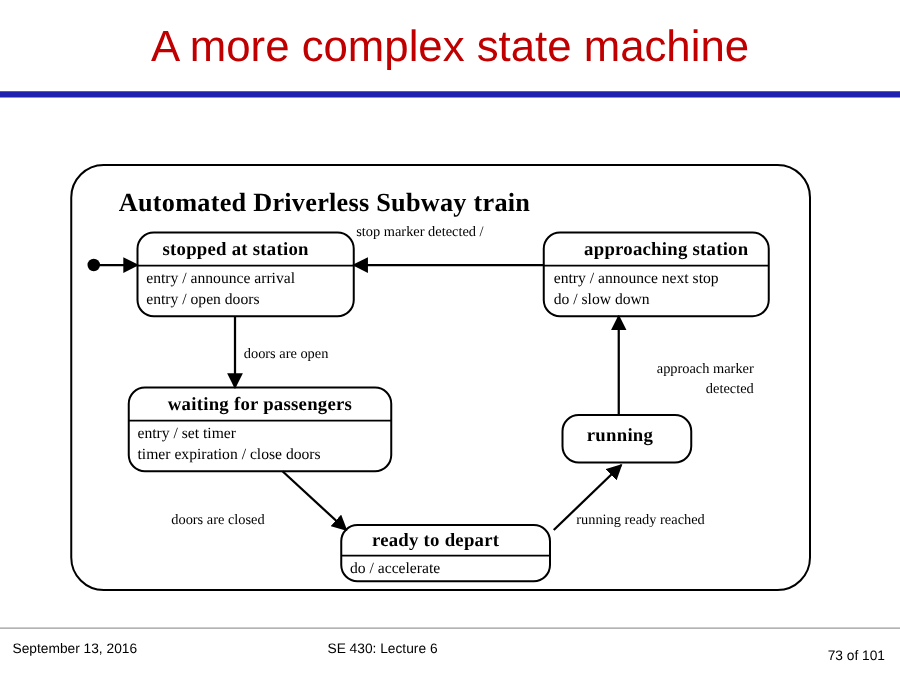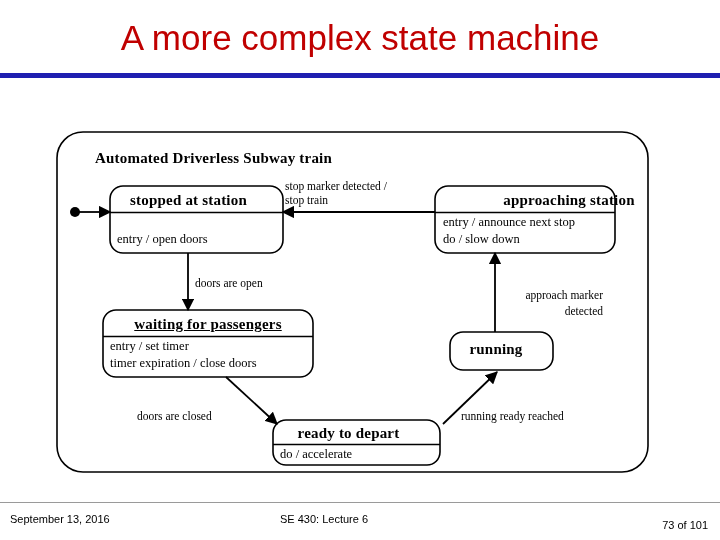--- a/index.html
+++ b/index.html
@@ -54,21 +54,21 @@
 
   
   .lbl {
     position: absolute;
     font-family: "Liberation Serif", serif;
     color: #000000;
     white-space: nowrap;
     line-height: 1.15;
   }
   .machine-title {
-    font-size: 15px;
+    font-size: 21px;
     font-weight: bold;
     letter-spacing: 0.2px;
   }
   .state-name {
     font-size: 15px;
     font-weight: bold;
     text-align: center;
     letter-spacing: 0.2px;
   }
   .state-action {
@@ -91,21 +91,21 @@
     background: #9a9a9a;
   }
   .footer-text {
     position: absolute;
     font-family: "Liberation Sans", sans-serif;
     font-size: 11px;
     color: #000000;
     white-space: nowrap;
   }
   #footer-date  { left: 10px;  top: 513px; }
-  #footer-center{ left: 0;     top: 513px; width: 612px; text-align: center; padding-left: 18px; }
+  #footer-center{ left: 0;     top: 513px; width: 612px; text-align: center; }
   #footer-page  { right: 12px; top: 519px; }
 </style>
 </head>
 <body>
 
 <div id="slide-title">A more complex state machine</div>
 <div id="title-rule"></div>
 
 <div id="diagram">
 
@@ -142,37 +142,37 @@
     <line x1="226" y1="377" x2="277" y2="424" stroke="#000000" stroke-width="1.8" marker-end="url(#arrowhead)"></line>
 
     <line x1="443" y1="424" x2="497" y2="372" stroke="#000000" stroke-width="1.8" marker-end="url(#arrowhead)"></line>
 
     <line x1="495" y1="332" x2="495" y2="253" stroke="#000000" stroke-width="1.8" marker-end="url(#arrowhead)"></line>
   </svg>
 
   <div class="lbl machine-title" style="left:95px; top:150px;">Automated Driverless Subway train</div>
 
   <div class="lbl state-name" style="left:110px; top:192px; width:157px;">stopped at station</div>
+  <div class="lbl state-action" style="left:117px; top:215px;">entry / announce arrival</div>
   <div class="lbl state-action" style="left:117px; top:232px;font-family:Liberation Serif, serif;">entry / open doors</div>
 
-  <div class="lbl state-name" style="left:435px; top:192px; width:196px;padding-left:36px;">approaching station</div>
+  <div class="lbl state-name" style="left:435px; top:192px; width:196px;">approaching station</div>
   <div class="lbl state-action" style="left:443px; top:215px;">entry / announce next stop</div>
   <div class="lbl state-action" style="left:443px; top:232px;">do / slow down</div>
 
-  <div class="lbl state-name" style="left:103px; top:316px; width:210px;text-decoration:underline;">waiting for passengers</div>
+  <div class="lbl state-name" style="left:103px; top:316px; width:210px;">waiting for passengers</div>
   <div class="lbl state-action" style="left:110px; top:339px;">entry / set timer</div>
   <div class="lbl state-action" style="left:110px; top:356px;">timer expiration / close doors</div>
 
   <div class="lbl state-name" style="left:450px; top:341px; width:92px;">running</div>
 
   <div class="lbl state-name" style="left:273px; top:425px; width:151px;">ready to depart</div>
   <div class="lbl state-action" style="left:280px; top:447px;">do / accelerate</div>
 
   <div class="lbl trans-label" style="left:285px; top:180px; width:148px;">stop marker detected /</div>
-  <div class="lbl trans-label" style="left:285px; top:194px; width:148px;">stop train</div>
 
   <div class="lbl trans-label" style="left:195px; top:277px;">doors are open</div>
 
   <div class="lbl trans-label" style="left:137px; top:410px;">doors are closed</div>
 
   <div class="lbl trans-label" style="left:461px; top:410px;">running ready reached</div>
 
   <div class="lbl trans-label" style="left:503px; top:289px; width:100px; text-align:right;">approach marker</div>
   <div class="lbl trans-label" style="left:503px; top:305px; width:100px; text-align:right;">detected</div>
 

